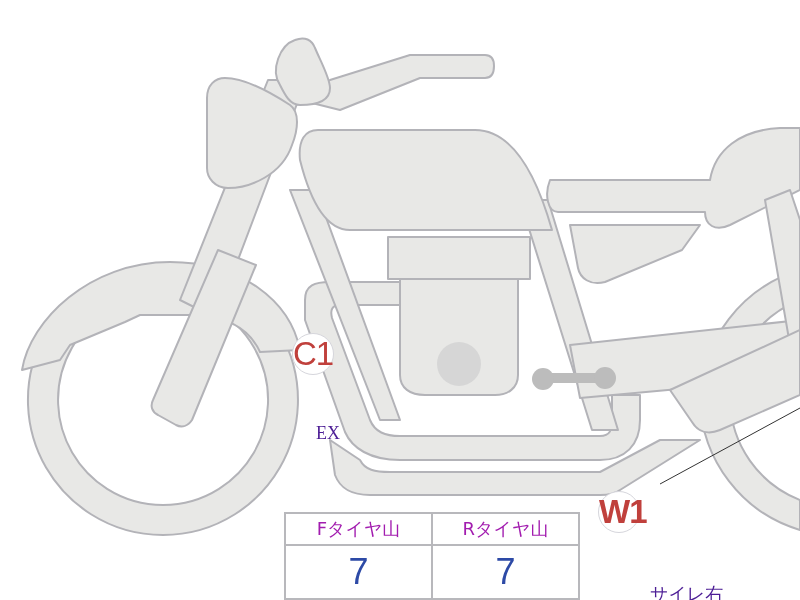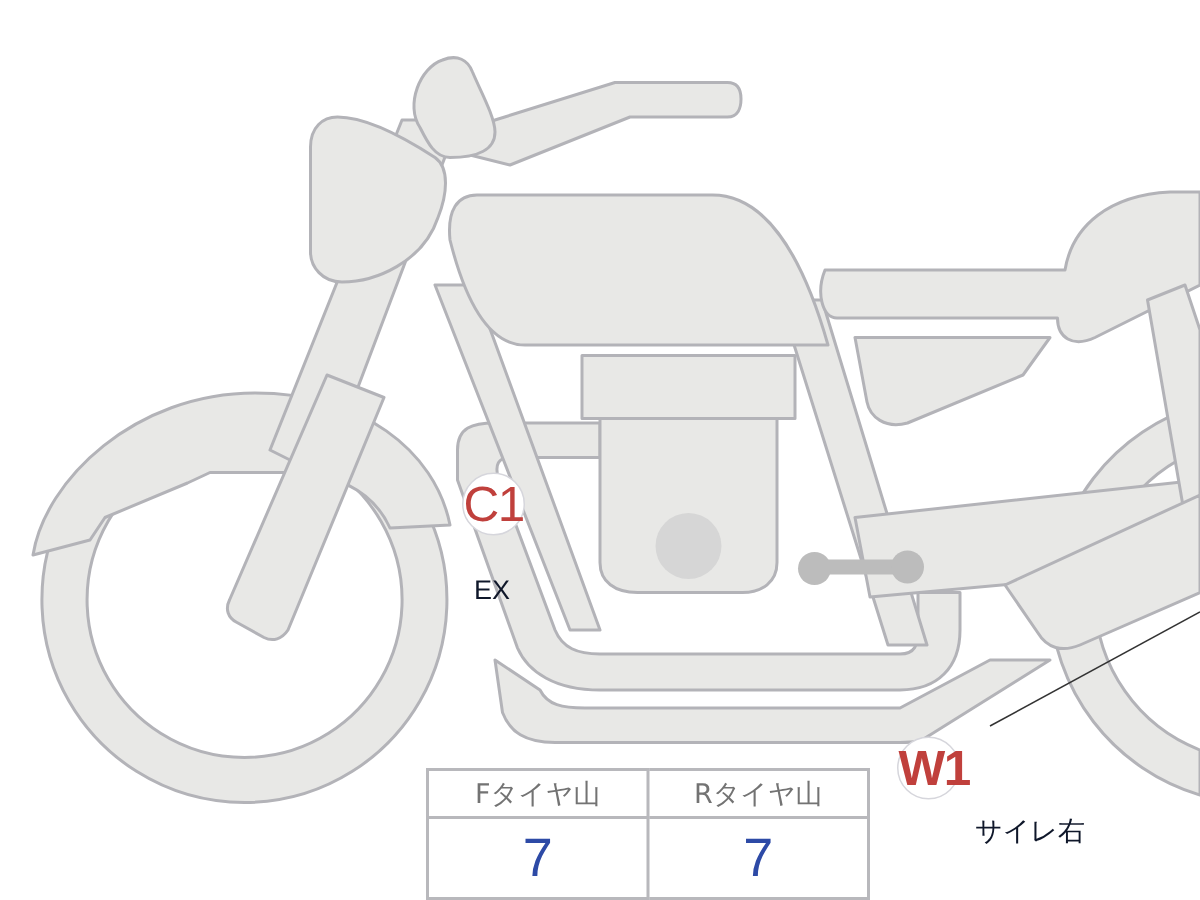--- a/index.html
+++ b/index.html
@@ -1,23 +1,23 @@
 <!DOCTYPE html>
 <html><head>
   <meta charset="utf-8">
   <style>
     html, body { margin:0; padding:0; background:#ffffff; }
     body { width:800px; height:600px; position:relative; overflow:hidden; font-family:"DejaVu Sans", sans-serif; }
     #bike { position:absolute; left:0; top:0; width:800px; height:600px; }
     .p { fill:#e8e8e6; stroke:#b3b3b8; stroke-width:2; stroke-linejoin:round; }
     .badge { position:absolute; width:42px; height:42px; border-radius:50%; background:#ffffff; border:1.5px solid #d6d6dc; box-sizing:border-box; color:#c0403c; font-family:"Liberation Sans", sans-serif; font-size:33px; line-height:40px; text-align:center; letter-spacing:-1px; }
-    .sub { position:absolute; color:#0f172a; font-family:Liberation Sans, sans-serif; font-size:18px; }
+    .sub { position:absolute; color:#4c1d95; font-family:Liberation Serif, serif; font-size:18px;margin-top:40px; }
     table.tread { position:absolute; left:284px; top:512px; border-collapse:collapse; background:#fff; }
     table.tread td { border:2px solid #b8b8bc; width:145px; text-align:center; padding:0; }
-    table.tread tr.h td { height:30px; font-size:18px; color:#737373; }
+    table.tread tr.h td { height:30px; font-size:18px; color:#a21caf; }
     table.tread tr.v td { height:52px; font-size:36px; color:#2d4aa6; font-family:"Liberation Sans", sans-serif; }
   </style>
 </head>
 <body>
 
 <svg id="bike" viewBox="0 0 800 600">
 
   <g>
     <path class="p" d="M800 270 A140 140 0 0 0 700 400 A140 140 0 0 0 800 530 L800 500 A110 110 0 0 1 730 400 A110 110 0 0 1 800 300 Z"></path>
   </g>
@@ -62,21 +62,21 @@
 
   <path class="p" d="M300 100 L330 80 L410 55 L485 55 C492 55 494 60 494 66 C494 72 492 78 485 78 L420 78 L340 110 Z"></path>
 
   <path class="p" d="M280 85 C270 70 280 45 295 40 C305 36 312 40 315 48 C320 60 330 78 330 88 C330 100 318 105 300 105 C290 105 285 95 280 85 Z"></path>
 
   <path class="p" d="M207 98 C207 85 215 78 225 78 C245 78 270 92 290 105 C300 112 298 130 292 145 C282 175 250 188 228 188 C215 188 207 178 207 168 Z"></path>
 
   <line x1="660" y1="484" x2="800" y2="408" stroke="#333" stroke-width="1"></line>
 </svg>
 
-<div class="badge" style="left:292px; top:315px;margin-left:16px;">C1</div>
+<div class="badge" style="left:292px; top:333px;">C1</div>
 <div class="sub" style="left:316px; top:383px;">EX</div>
 
 <div class="badge" style="left:598px; top:491px;font-weight:bold;">W1</div>
 <div class="sub" style="left:650px; top:542px;">サイレ右</div>
 
 <table class="tread">
   <tbody>
       <tr class="h">
     <td>Fタイヤ山</td>
     <td>Rタイヤ山</td>

